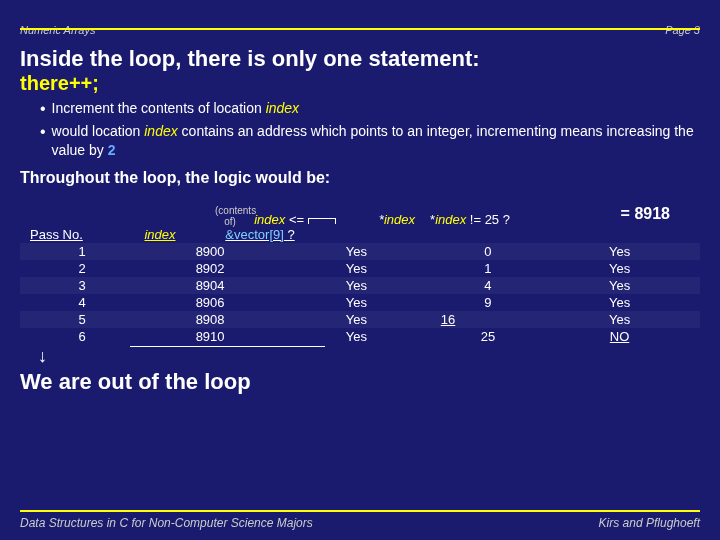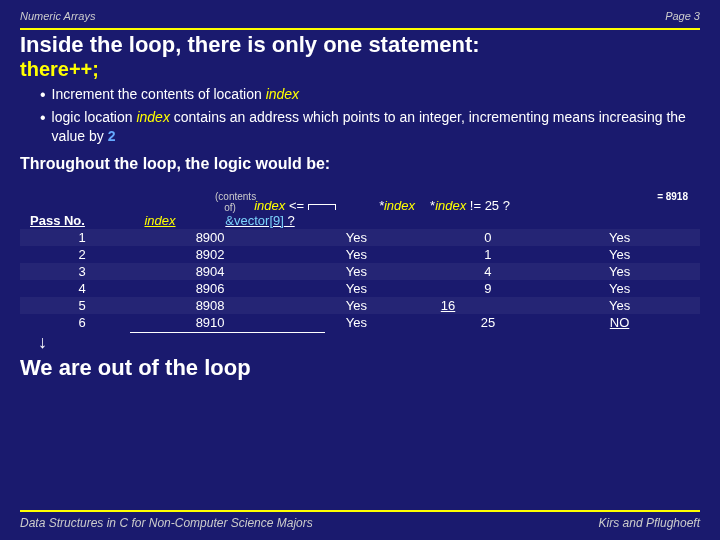--- a/index.html
+++ b/index.html
@@ -10,21 +10,21 @@
       font-family: Arial, sans-serif;
       color: white;
       overflow: hidden;
       position: relative;
     }
 
     .slide-container {
       width: 720px;
       height: 540px;
       background: #1a1a6e;
-      padding: 6px 20px 10px 20px;
+      padding: 20px 20px 10px 20px;
       position: relative;
     }
 
     
     .top-border {
       position: absolute;
       top: 28px;
       left: 20px;
       right: 20px;
       height: 2px;
@@ -113,23 +113,23 @@
     }
 
     
     .logic-section {
       position: relative;
       margin-bottom: 4px;
     }
 
     .equals-8918 {
       position: absolute;
-      right: 12px;
+      right: 30px;
       top: 0px;
-      font-size: 10px;
+      font-size: 16px;
       color: white;
       font-weight: bold;
     }
 
     .data-table {
       width: 100%;
       border-collapse: collapse;
       font-size: 13px;
     }
 
@@ -182,21 +182,21 @@
     <div class="bullet-list">
       <div class="bullet-item">
         <span class="bullet-dot">•</span>
         <span class="bullet-text">
           <span>Increment the contents of location </span><span class="italic-yellow">index</span>
         </span>
       </div>
       <div class="bullet-item">
         <span class="bullet-dot">•</span>
         <span class="bullet-text">
-          <span>logic location </span><span class="italic-yellow">index</span><span> contains an address which points to an integer, incrementing means increasing the value by </span><span class="bold-blue">2</span>
+          <span>would location </span><span class="italic-yellow">index</span><span> contains an address which points to an integer, incrementing means increasing the value by </span><span class="bold-blue">2</span>
         </span>
       </div>
     </div>
 
     <div class="throughout-text">Throughout the loop, the logic would be:</div>
 
     <div class="logic-section">
 
       <div class="equals-8918">= 8918</div>
 
@@ -211,21 +211,21 @@
           
           <span style="display:inline-block; border-top:1px solid white; border-left:1px solid white; border-right:1px solid white; width:28px; height:6px; vertical-align:top; margin-top:6px;"></span>
         </div>
         <div style="width:70px; text-align:right; font-style:italic;"><span style="color:white;">*</span><span style="color:#ffff00;">index</span></div>
         <div style="width:110px; text-align:center;">
           <span style="color:white;">*</span><span style="font-style:italic; color:#ffff00;">index</span><span style="color:white;"> != 25 ?</span>
         </div>
       </div>
 
       <div style="display:flex; align-items:center; font-size:13px; color:white; margin-bottom:1px; padding-left:10px;">
-        <div style="width:85px; font-weight:bold; text-decoration:underline;">Pass No.</div>
+        <div style="width:85px; font-weight:normal; text-decoration:underline;">Pass No.</div>
         <div style="width:90px; text-align:center; font-style:italic; color:#ffff00; text-decoration:underline;">index</div>
         <div style="width:110px; text-align:center; text-decoration:underline;">
           <span style="color:#7dd3fc;">&amp;vector[9]</span><span style="color:white;"> ?</span>
         </div>
         <div style="width:70px; text-align:center;"></div>
         <div style="width:110px; text-align:center;"></div>
       </div>
 
       <table class="data-table" style="padding-left:10px; width:100%;">
         <tbody id="table-body">

